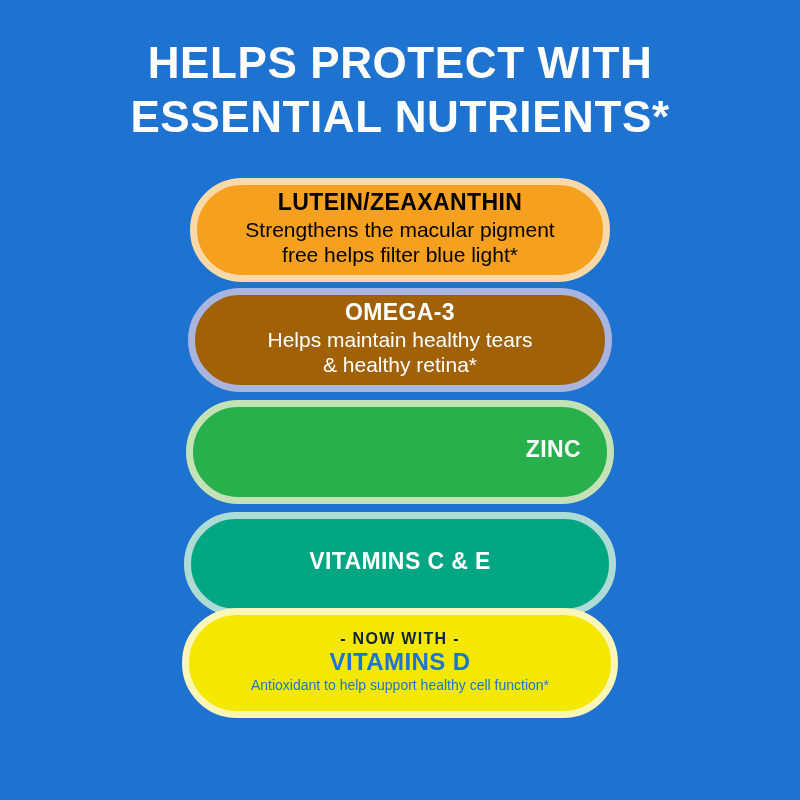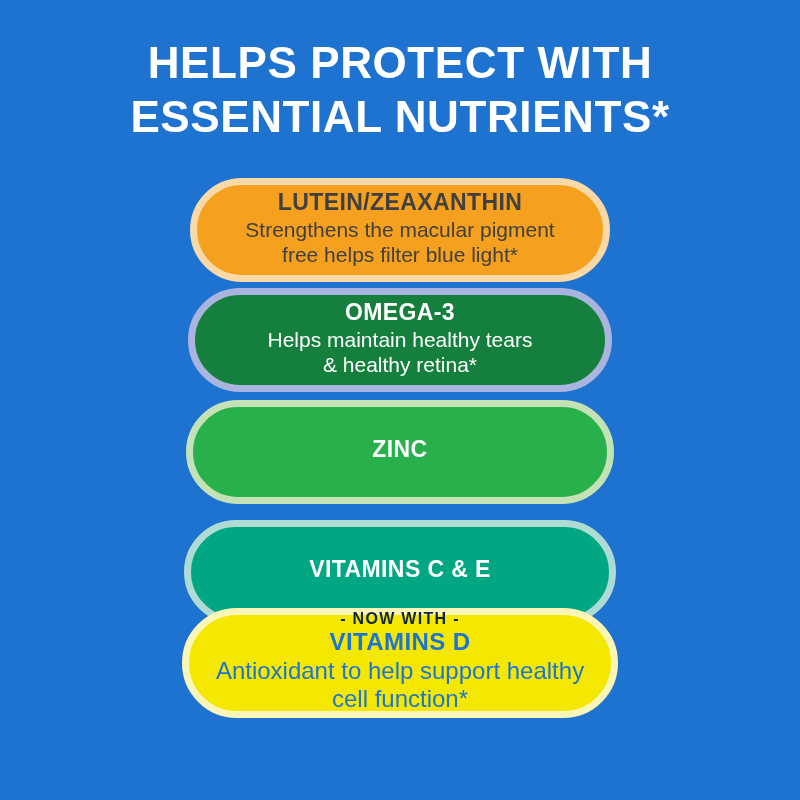--- a/index.html
+++ b/index.html
@@ -87,61 +87,61 @@
     font-weight: 700;
     font-size: 16px;
     letter-spacing: 1.3px;
     line-height: 1.1;
     margin-bottom: 1px;
   }
 
   
   #pill-0 { top: 0px;   width: 420px; height: 104px; }
   #pill-1 { top: 110px; width: 424px; height: 104px; }
-  #pill-2 { top: 222px; width: 428px; height: 104px; }
+  #pill-2 { top: 222px; width: 428px; height: 104px; align-items: flex-end; }
   #pill-3 { top: 334px; width: 432px; height: 104px; }
   #pill-4 { top: 430px; width: 436px; height: 110px; }
 
   
   #pill-4 .pill-title { font-size: 24px; margin-bottom: 0px; }
-  #pill-4 .pill-desc  { font-size: 24px; }
+  #pill-4 .pill-desc  { font-size: 14px; }
 </style>
 </head>
 <body style="background: rgb(30, 114, 208);">
 
 <div id="poster" style="background: rgb(30, 114, 208);">
 
   <div class="headline" style="color: rgb(255, 255, 255);">
     <span class="headline-line">HELPS PROTECT WITH</span>
     <span class="headline-line">ESSENTIAL NUTRIENTS*</span>
   </div>
 
   <div class="pill-stack">
 
-    <div class="pill" id="pill-0" style="background: rgb(246, 160, 31); border-color: rgb(250, 217, 168); color: #404040;">
+    <div class="pill" id="pill-0" style="background: rgb(246, 160, 31); border-color: rgb(250, 217, 168); color: #000000;">
       <div class="pill-title">LUTEIN/ZEAXANTHIN</div>
       <div class="pill-desc">
         <span>Strengthens the macular pigment</span>
         <span class="l2">free helps filter blue light*</span>
       </div>
     </div>
 
-    <div class="pill" id="pill-1" style="background: #15803d; border-color: rgb(169, 181, 223); color: rgb(255, 255, 255);">
+    <div class="pill" id="pill-1" style="background: #a16207; border-color: rgb(169, 181, 223); color: rgb(255, 255, 255);">
       <div class="pill-title">OMEGA-3</div>
       <div class="pill-desc">
         <span>Helps maintain healthy tears</span>
         <span class="l2">&amp; healthy retina*</span>
       </div>
     </div>
 
     <div class="pill" id="pill-2" style="background: rgb(40, 176, 76); border-color: rgb(196, 226, 182); color: rgb(255, 255, 255);">
       <div class="pill-title">ZINC</div>
     </div>
 
-    <div class="pill" id="pill-3" style="background: rgb(0, 167, 130); border-color: rgb(174, 220, 213); color: rgb(255, 255, 255); margin-top: 8px;">
+    <div class="pill" id="pill-3" style="background: rgb(0, 167, 130); border-color: rgb(174, 220, 213); color: rgb(255, 255, 255);">
       <div class="pill-title">VITAMINS C &amp; E</div>
     </div>
 
     <div class="pill" id="pill-4" style="background: rgb(245, 232, 0); border-color: rgb(250, 246, 184); color: rgb(28, 117, 208);">
       <div class="pill-eyebrow" style="color: rgb(16, 36, 58);">- NOW WITH -</div>
       <div class="pill-title">VITAMINS D</div>
       <div class="pill-desc">
         <span>Antioxidant to help support healthy cell function*</span>
       </div>
     </div>

